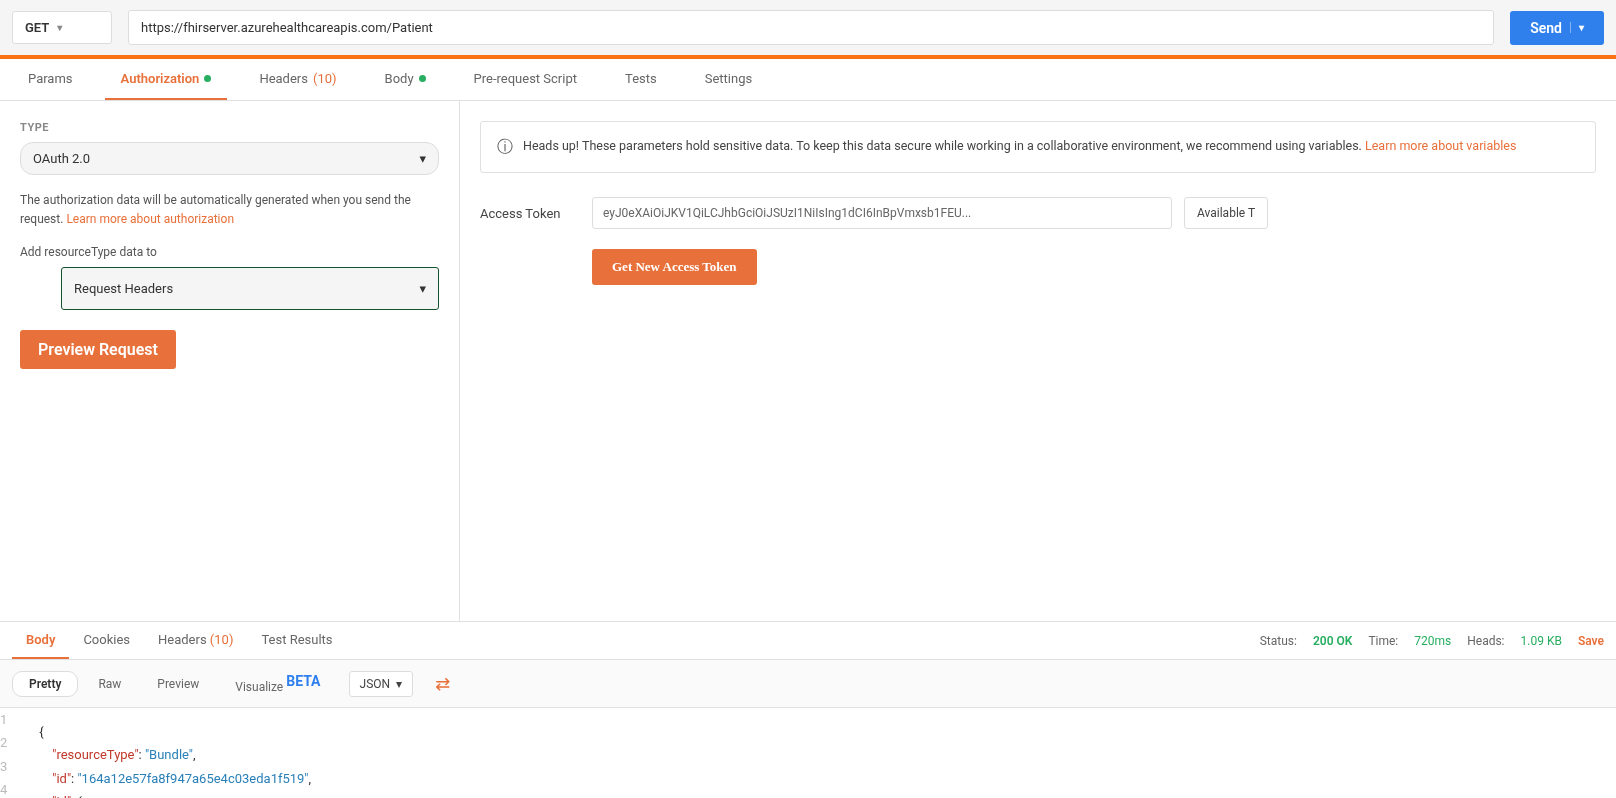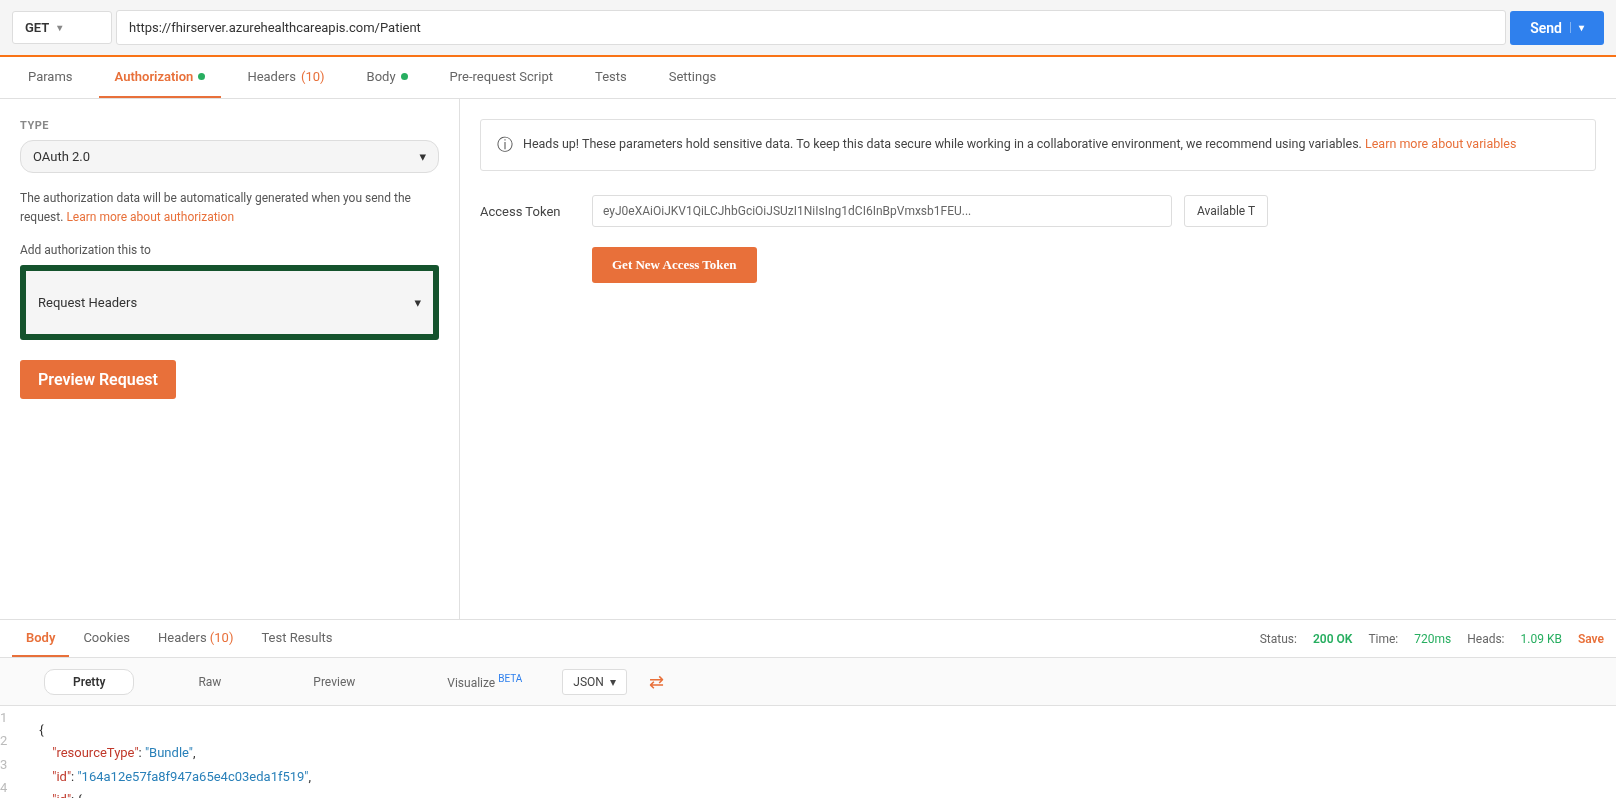--- a/index.html
+++ b/index.html
@@ -4,22 +4,22 @@
   <style>
     * { box-sizing: border-box; margin: 0; padding: 0; font-family: -apple-system, BlinkMacSystemFont, 'Segoe UI', Roboto, sans-serif; }
     body { background: #f5f5f5; font-size: 13px; color: #333; overflow: hidden; }
 
     
     .top-bar {
       display: flex;
       align-items: center;
       padding: 10px 12px;
       background: #f5f5f5;
-      gap: 4px;
-      border-bottom: 2px solid #f97316;
+      gap: 16px;
+      border-bottom: 4px solid #f97316;
     }
     .method-select {
       display: flex;
       align-items: center;
       background: #fff;
       border: 1px solid #ddd;
       border-radius: 3px;
       padding: 8px 12px;
       cursor: pointer;
       min-width: 100px;
@@ -57,21 +57,21 @@
       font-size: 10px;
     }
 
     
     .tabs-bar {
       display: flex;
       align-items: center;
       background: #fff;
       border-bottom: 1px solid #e0e0e0;
       padding: 0 12px;
-      gap: 10px;
+      gap: 16px;
     }
     .tab-item {
       padding: 12px 16px;
       cursor: pointer;
       color: #666;
       font-size: 13px;
       position: relative;
       border-bottom: 2px solid transparent;
       display: flex;
       align-items: center;
@@ -139,26 +139,27 @@
     .add-auth-label {
       font-size: 12px;
       color: #555;
       margin-bottom: 8px;
     }
     .add-to-select {
       display: flex;
       align-items: center;
       justify-content: space-between;
       background: #f5f5f5;
-      border: 6px solid #14532d;
-      border-radius: 3px;
-      padding: 24px 12px;
+      border: 1px solid #14532d;
+      border-radius: 3px;
+      padding: 13px 12px;
       cursor: pointer;
       margin-bottom: 20px;
       color: #333;
+      margin-left: 41px;
     }
     .preview-btn {
       background: #e8703a;
       color: #fff;
       border: none;
       border-radius: 3px;
       padding: 10px 18px;
       font-size: 16px;
       font-weight: 600;
       cursor: pointer;
@@ -281,37 +282,36 @@
 
     .response-format-bar {
       display: flex;
       align-items: center;
       gap: 4px;
       padding: 8px 12px;
       border-bottom: 1px solid #e0e0e0;
       background: #fafafa;
     }
     .format-tab {
-      padding: 5px 28px;
+      padding: 5px 16px;
       cursor: pointer;
       color: #666;
       font-size: 12px;
       border-radius: 10px;
-      margin-left: 32px;
     }
     .format-tab.active {
       background: #fff;
       border: 1px solid #ddd;
       color: #333;
       font-weight: 600;
     }
     .beta-badge {
-      font-size: 10px;
+      font-size: 14px;
       color: #2F80ED;
-      font-weight: 400;
+      font-weight: 700;
       vertical-align: super;
     }
     .format-select {
       display: flex;
       align-items: center;
       border: 1px solid #ddd;
       background: #fff;
       border-radius: 3px;
       padding: 5px 10px;
       gap: 6px;
@@ -404,21 +404,21 @@
   <div class="left-panel">
     <div class="type-label">TYPE</div>
     <div class="type-select">
       <span>OAuth 2.0</span>
       <span>▾</span>
     </div>
     <p class="auth-description">
       <span>The authorization data will be automatically generated when you send the request.</span>
       <a href="#"> <span>Learn more about authorization</span></a>
     </p>
-    <div class="add-auth-label">Add authorization this to</div>
+    <div class="add-auth-label">Add resourceType data to</div>
     <div class="add-to-select">
       <span>Request Headers</span>
       <span>▾</span>
     </div>
     <button class="preview-btn">Preview Request</button>
   </div>
 
   <div class="right-panel">
     <div class="warning-box">
       <span class="warning-icon">ⓘ</span>

